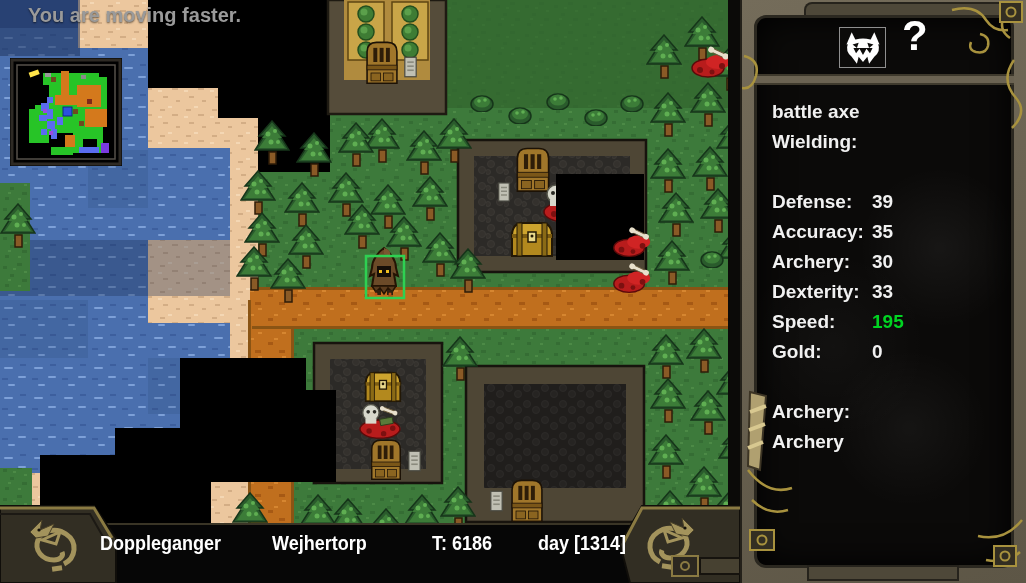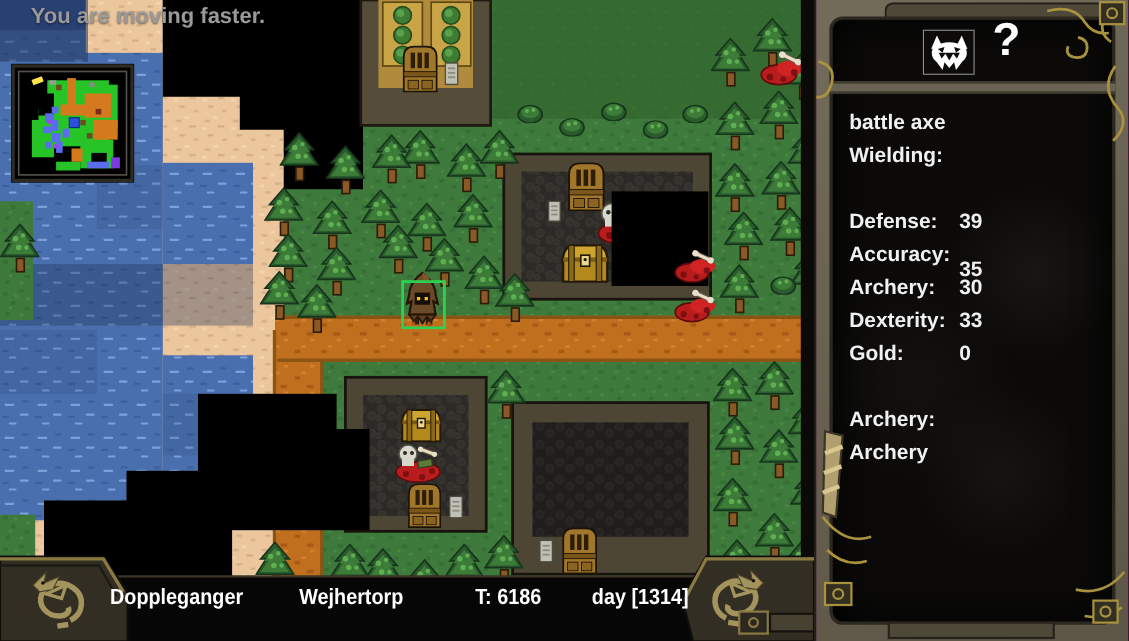--- a/index.html
+++ b/index.html
@@ -1,16 +1,16 @@
 <!DOCTYPE html>
 <html><head>
 <meta charset="utf-8">
 <style>
   html,body{margin:0;padding:0;background:#000;}
-  .stage{position:relative;width:1026px;height:583px;overflow:hidden;background:#701a75;
+  .stage{position:relative;width:1026px;height:583px;overflow:hidden;background:#0f172a;
          font-family:"Liberation Sans",sans-serif;}
   .map-svg{position:absolute;left:0;top:0;z-index:1;}
   .decor-svg{position:absolute;left:0;top:498px;z-index:3;pointer-events:none;}
   .message{position:absolute;left:28px;top:4px;z-index:4;font-size:20px;font-weight:600;
            color:#9a9a9a;text-shadow:0 1px 2px rgba(0,0,0,.6);}
   .bar-text{position:absolute;top:530px;height:26px;line-height:26px;z-index:5;color:#fff;
             font-size:20px;font-weight:600;transform:scaleX(.9);transform-origin:left;white-space:nowrap;}
   .bt-char{left:100px;} .bt-loc{left:272px;} .bt-turn{left:432px;} .bt-day{left:538px;}
   
   .panel{position:absolute;left:740px;top:0;width:286px;height:583px;z-index:6;
@@ -435,29 +435,33 @@
   <div class="stats">
     <div class="srow">battle axe</div>
     <div class="srow">Wielding:</div>
     <div class="srow"></div>
     <div class="srow">
       <span>Defense:</span>
       <span class="val" style="color: rgb(241, 241, 241); text-align: center;">39</span>
     </div>
     <div class="srow">
       <span>Accuracy:</span>
-      <span class="val" style="color: rgb(241, 241, 241); margin-top: 14px;">35</span>
+      <span class="val" style="color: rgb(241, 241, 241);">35</span>
     </div>
     <div class="srow">
       <span>Archery:</span>
       <span class="val" style="color: rgb(241, 241, 241);">30</span>
     </div>
     <div class="srow">
       <span>Dexterity:</span>
       <span class="val" style="color: rgb(241, 241, 241);">33</span>
+    </div>
+    <div class="srow">
+      <span>Speed:</span>
+      <span class="val" style="color: rgb(0, 212, 34);">195</span>
     </div>
     <div class="srow">
       <span>Gold:</span>
       <span class="val" style="color: rgb(241, 241, 241);">0</span>
     </div>
     <div class="srow"></div>
     <div class="srow">Archery:</div>
     <div class="srow">Archery</div>
   </div>
 

